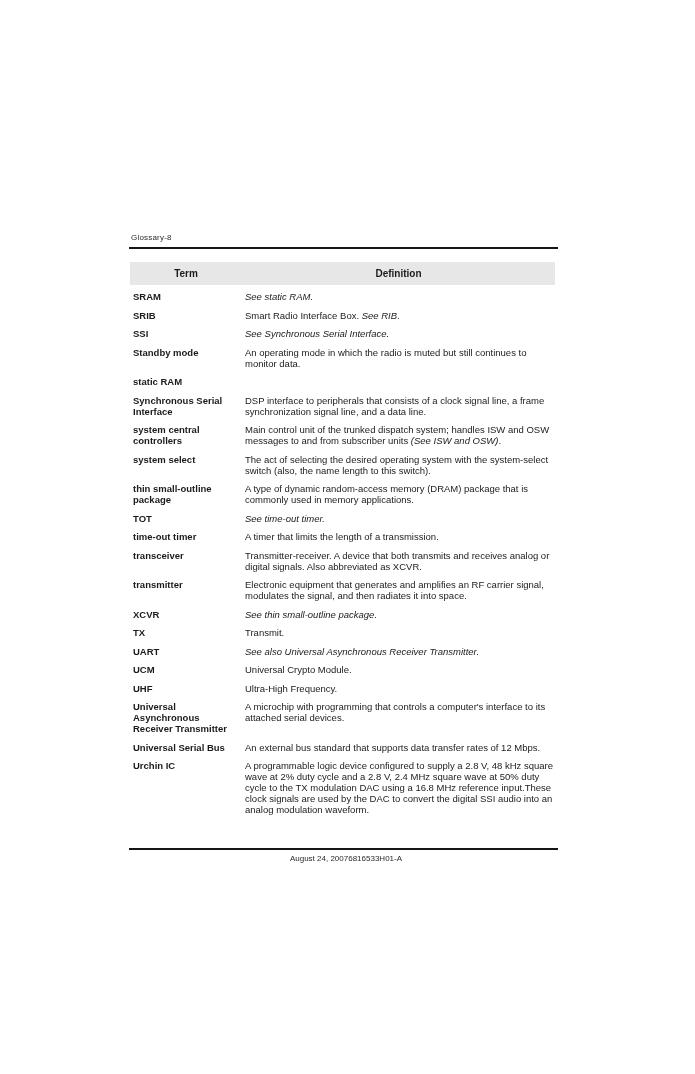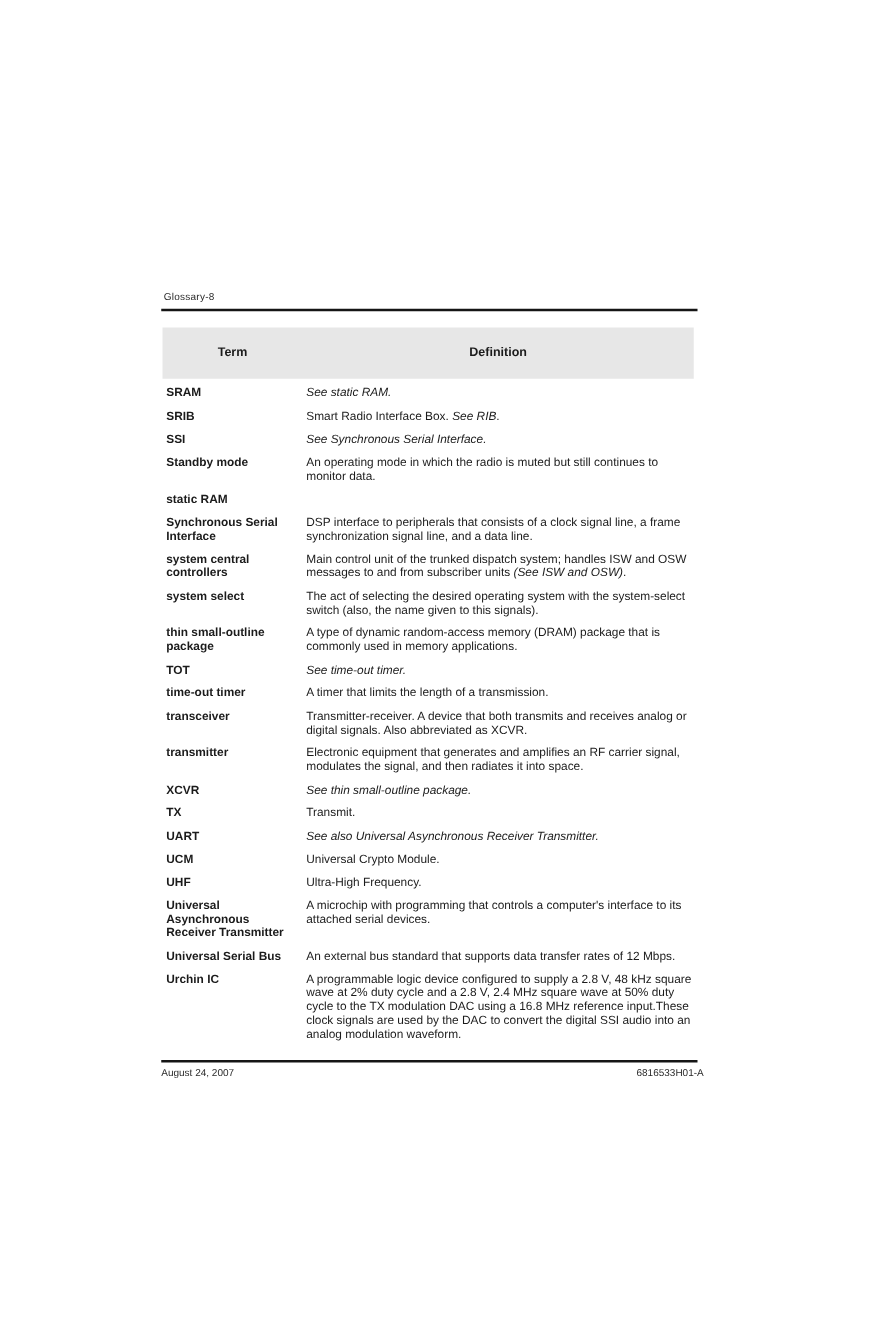--- a/index.html
+++ b/index.html
@@ -39,21 +39,21 @@
     position: absolute;
     left: 130px;
     top: 262px;
     width: 425px;
     font-size: 9.5px;
     line-height: 11px;
   }
   .thead {
     display: flex;
     background: #e7e7e7;
-    height: 41px;
+    height: 23px;
     align-items: center;
     margin-bottom: 6px;
   }
   .th {
     font-weight: bold;
     font-size: 10px;
     text-align: center;
   }
   .th-term { width: 112px; }
   .th-def  { width: 313px; }
@@ -75,21 +75,21 @@
     flex: none;
   }
   .it { font-style: italic; }
 
   .page-footer {
     position: absolute;
     left: 129px;
     top: 854px;
     width: 434px;
     display: flex;
-    justify-content: space-between;
+    justify-content: center;
     font-size: 8px;
     color: #2a2a2a;
   }
 </style>
 </head>
 <body>
 
 <div id="page">
 
   <div class="running-header">Glossary-8</div>
@@ -124,21 +124,21 @@
         <div class="row">
           <div class="term-cell">Synchronous Serial Interface</div>
           <div class="def-cell"><span>DSP interface to peripherals that consists of a clock signal line, a frame synchronization signal line, and a data line.</span></div>
         </div>
         <div class="row">
           <div class="term-cell">system central controllers</div>
           <div class="def-cell"><span>Main control unit of the trunked dispatch system; handles ISW and OSW messages to and from subscriber units </span><span class="it">(See ISW and OSW)</span><span>.</span></div>
         </div>
         <div class="row">
           <div class="term-cell">system select</div>
-          <div class="def-cell"><span>The act of selecting the desired operating system with the system-select switch (also, the name given to this signals).</span></div>
+          <div class="def-cell"><span>The act of selecting the desired operating system with the system-select switch (also, the name length to this switch).</span></div>
         </div>
         <div class="row">
           <div class="term-cell">thin small-outline package</div>
           <div class="def-cell"><span>A type of dynamic random-access memory (DRAM) package that is commonly used in memory applications.</span></div>
         </div>
         <div class="row">
           <div class="term-cell">TOT</div>
           <div class="def-cell"><span class="it">See time-out timer.</span></div>
         </div>
         <div class="row">

